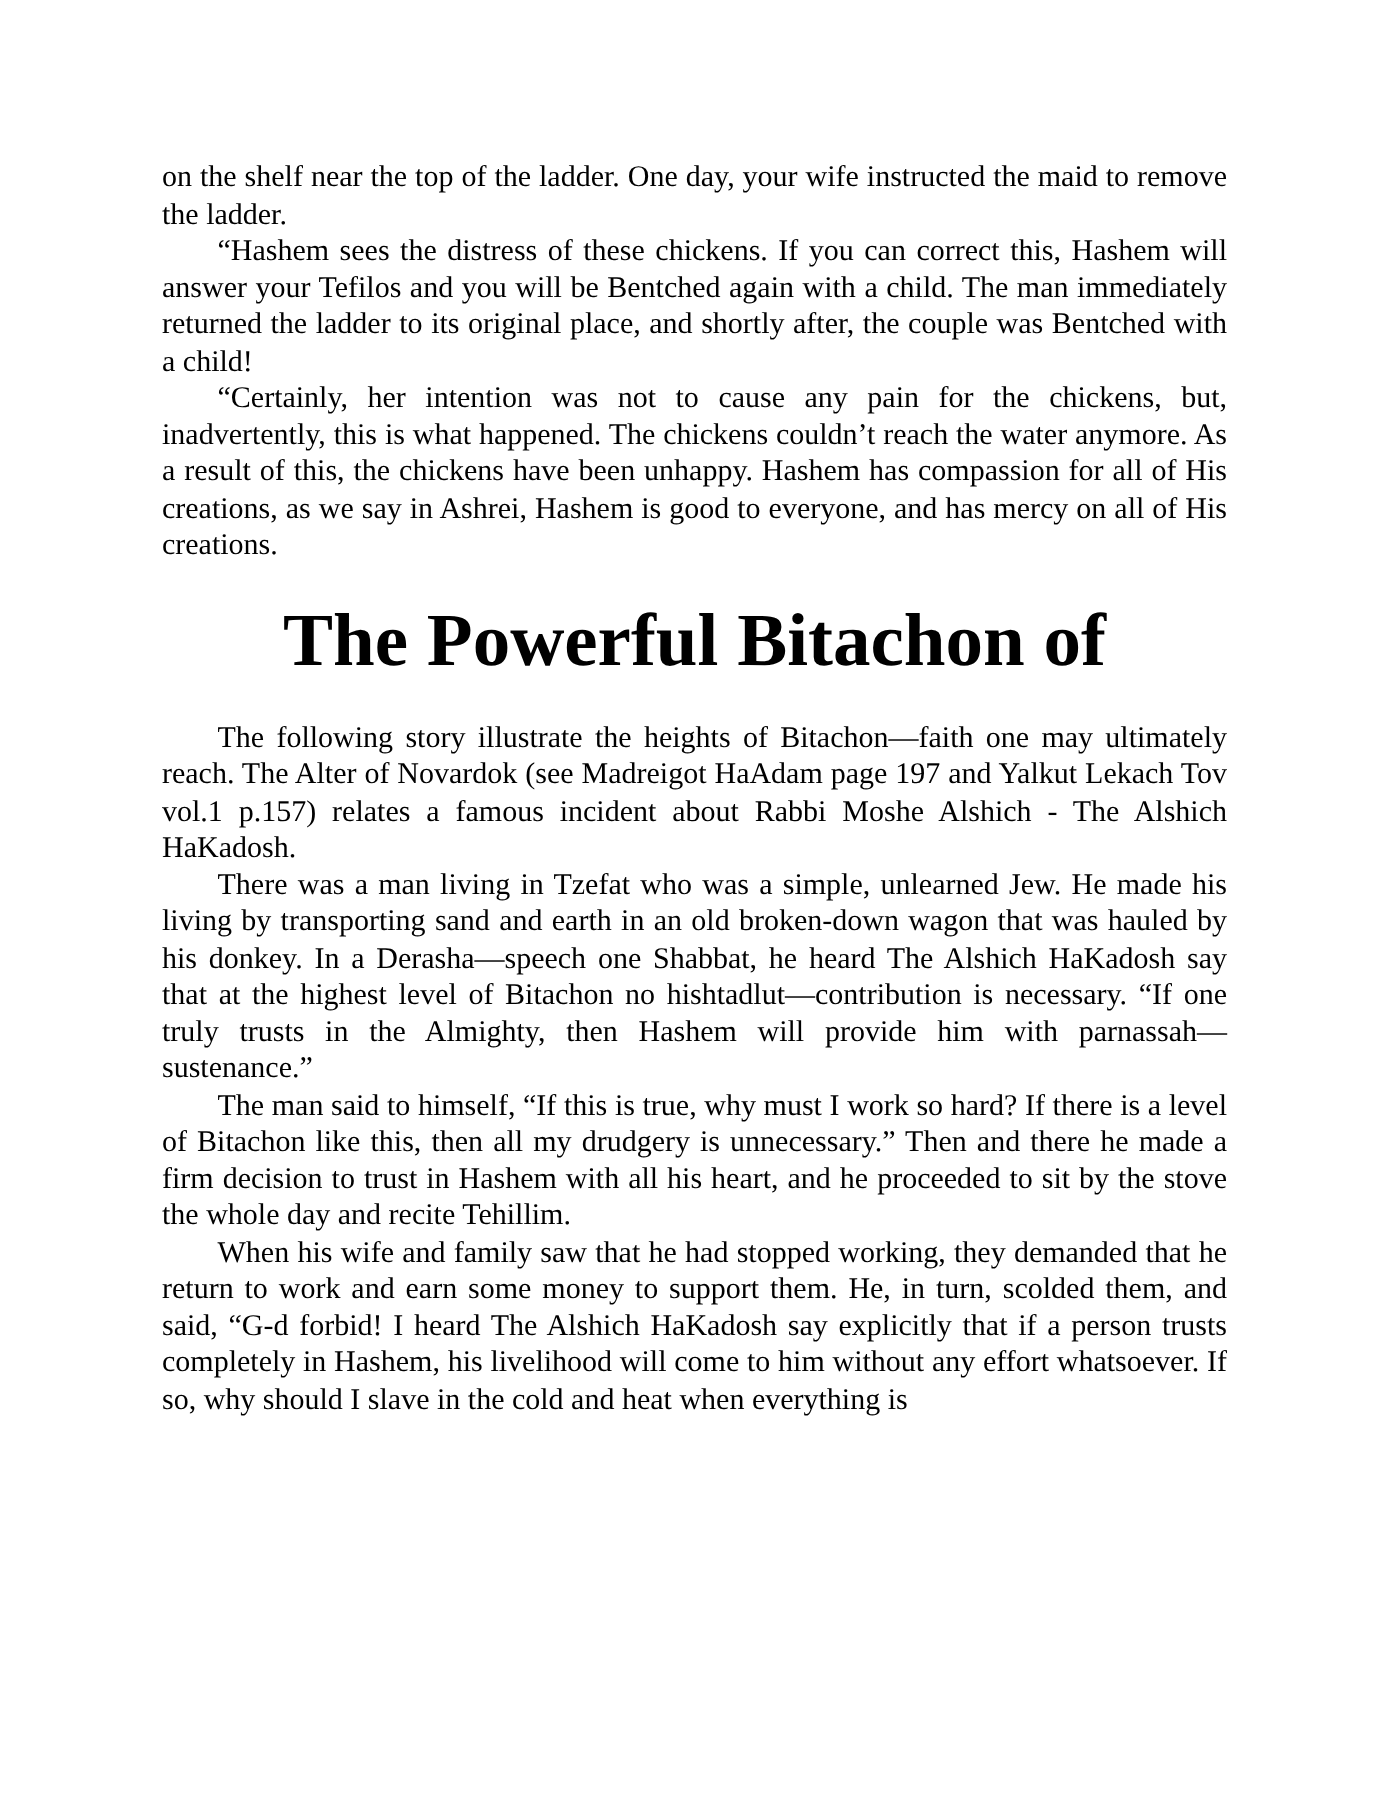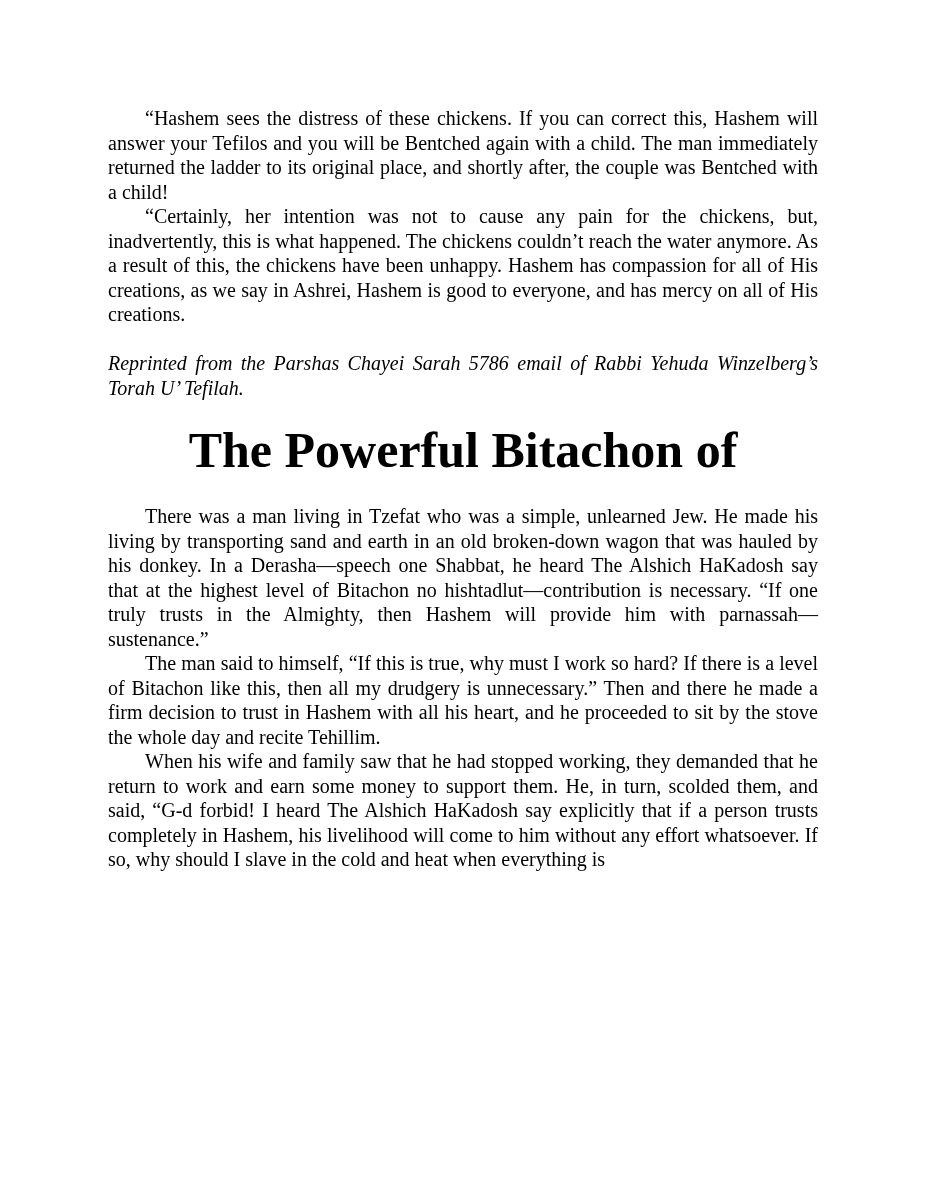--- a/index.html
+++ b/index.html
@@ -48,31 +48,32 @@
   h1.article-title span {
     display: block;
   }
 </style>
 </head>
 <body>
 
 <div class="page">
   <div class="content">
 
+    <p class="continued">on the shelf near the top of the ladder. One day, your wife instructed the maid to remove the ladder.</p>
 
     <p class="indented">“Hashem sees the distress of these chickens. If you can correct this, Hashem will answer your Tefilos and you will be Bentched again with a child. The man immediately returned the ladder to its original place, and shortly after, the couple was Bentched with a child!</p>
 
     <p class="indented">“Certainly, her intention was not to cause any pain for the chickens, but, inadvertently, this is what happened. The chickens couldn’t reach the water anymore. As a result of this, the chickens have been unhappy. Hashem has compassion for all of His creations, as we say in Ashrei, Hashem is good to everyone, and has mercy on all of His creations.</p>
 
-    <p class="attribution">Reprinted from the Parshas Chayei Sarah 5786 email of Rabbi Yehuda Winzelberg’s Torah U’ Tefilah.</p>
 
     <h1 class="article-title">
       <span>The Powerful Bitachon of</span>
     </h1>
 
+    <p class="indented">The following story illustrate the heights of Bitachon—faith one may ultimately reach. The Alter of Novardok (see Madreigot HaAdam page 197 and Yalkut Lekach Tov vol.1 p.157) relates a famous incident about Rabbi Moshe Alshich - The Alshich HaKadosh.</p>
 
     <p class="indented">There was a man living in Tzefat who was a simple, unlearned Jew. He made his living by transporting sand and earth in an old broken-down wagon that was hauled by his donkey. In a Derasha—speech one Shabbat, he heard The Alshich HaKadosh say that at the highest level of Bitachon no hishtadlut—contribution is necessary. “If one truly trusts in the Almighty, then Hashem will provide him with parnassah—sustenance.”</p>
 
     <p class="indented">The man said to himself, “If this is true, why must I work so hard? If there is a level of Bitachon like this, then all my drudgery is unnecessary.” Then and there he made a firm decision to trust in Hashem with all his heart, and he proceeded to sit by the stove the whole day and recite Tehillim.</p>
 
     <p class="indented">When his wife and family saw that he had stopped working, they demanded that he return to work and earn some money to support them. He, in turn, scolded them, and said, “G-d forbid! I heard The Alshich HaKadosh say explicitly that if a person trusts completely in Hashem, his livelihood will come to him without any effort whatsoever. If so, why should I slave in the cold and heat when everything is</p>
 
   </div>
 </div>
 

